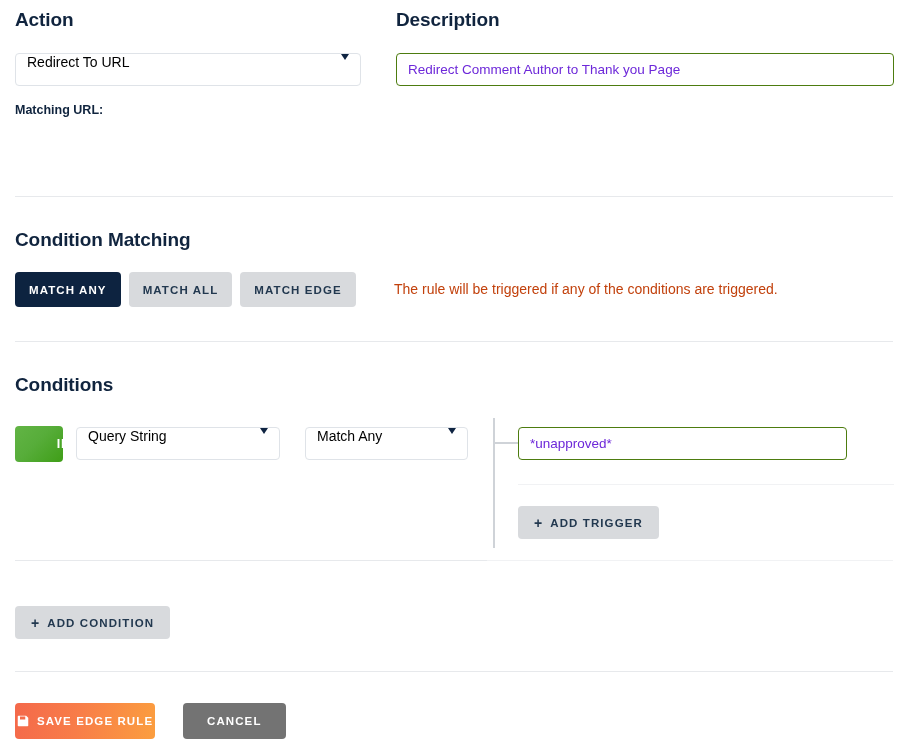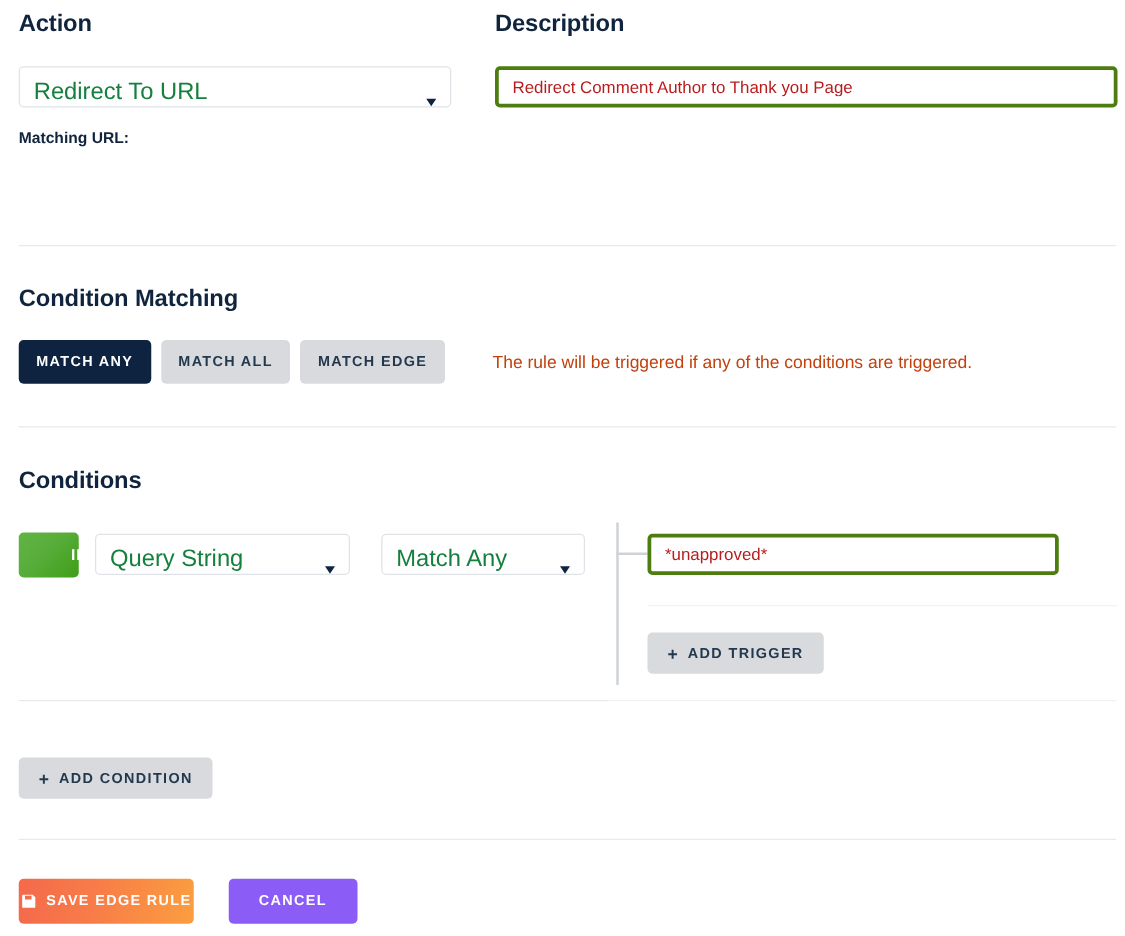--- a/index.html
+++ b/index.html
@@ -36,42 +36,42 @@
   .field-label {
     font-size: 12.5px;
     font-weight: bold;
     color: #10243e;
     line-height: 1;
   }
 
   .text-input {
     width: 100%;
     height: 100%;
-    border: 3px solid #4d7c0f;
+    border: 1px solid #4d7c0f;
     border-radius: 4px;
     background: #fff;
     font-family: "Liberation Sans", sans-serif;
     font-size: 13.5px;
-    color: #b91c1c;
+    color: #6d28d9;
     padding: 0 11px;
     outline: none;
   }
   .text-input::placeholder { color: #9aa6b2; }
 
   .select-box {
     width: 100%;
     height: 100%;
     border: 1px solid #dfe3e8;
     border-radius: 4px;
     background: #fff;
     display: flex;
-    align-items: flex-end;
+    align-items: flex-start;
     padding: 0 11px;
-    font-size: 19px;
-    color: #15803d;
+    font-size: 14px;
+    color: #000000;
     cursor: pointer;
     position: relative;
   }
   .select-box .sel-value { flex: 1; white-space: nowrap; overflow: hidden; }
   .caret {
     width: 0; height: 0;
     border-left: 4.5px solid transparent;
     border-right: 4.5px solid transparent;
     border-top: 6px solid #0f2442;
     margin-left: 6px;
@@ -174,21 +174,21 @@
     display: inline-flex;
     align-items: center;
     justify-content: center;
     gap: 8px;
     padding: 0 2px;
   }
   .btn-cancel {
     height: 36px;
     border: none;
     border-radius: 4px;
-    background: #8b5cf6;
+    background: #737373;
     color: #ffffff;
     font-family: "Liberation Sans", sans-serif;
     font-size: 11.5px;
     font-weight: bold;
     letter-spacing: 1.1px;
     cursor: pointer;
     display: inline-flex;
     align-items: center;
     justify-content: center;
     padding: 0 24px;

